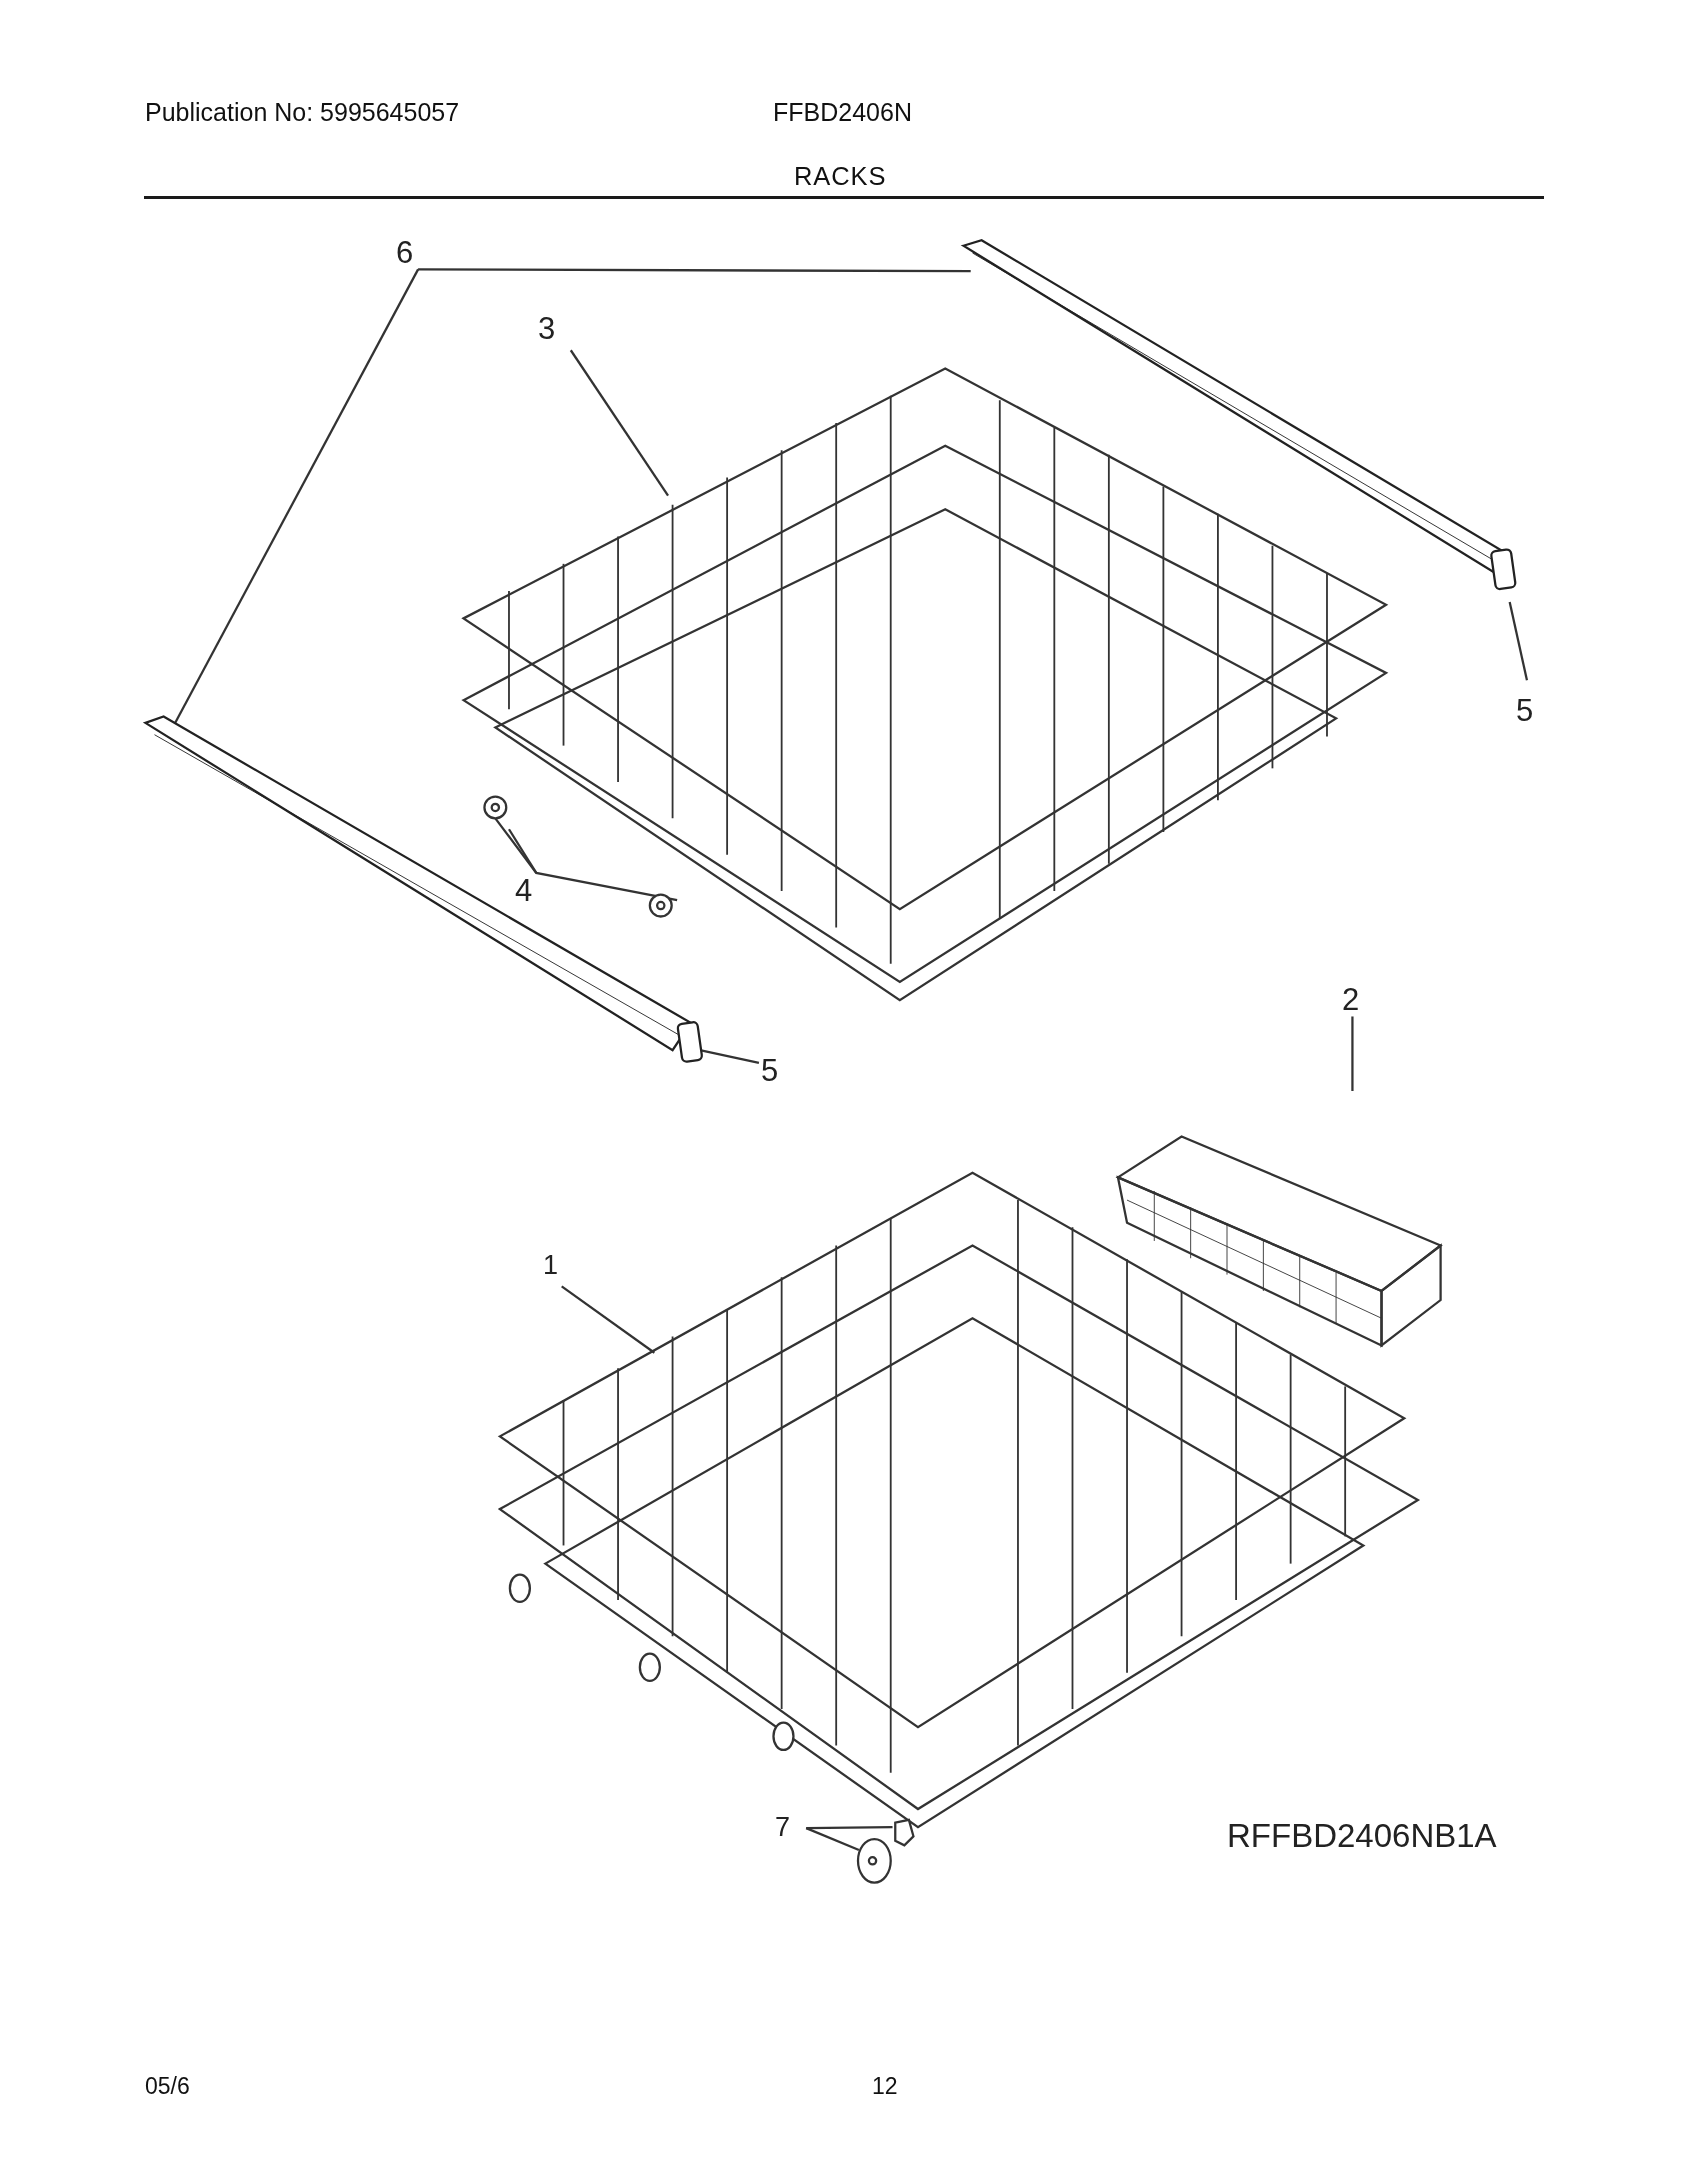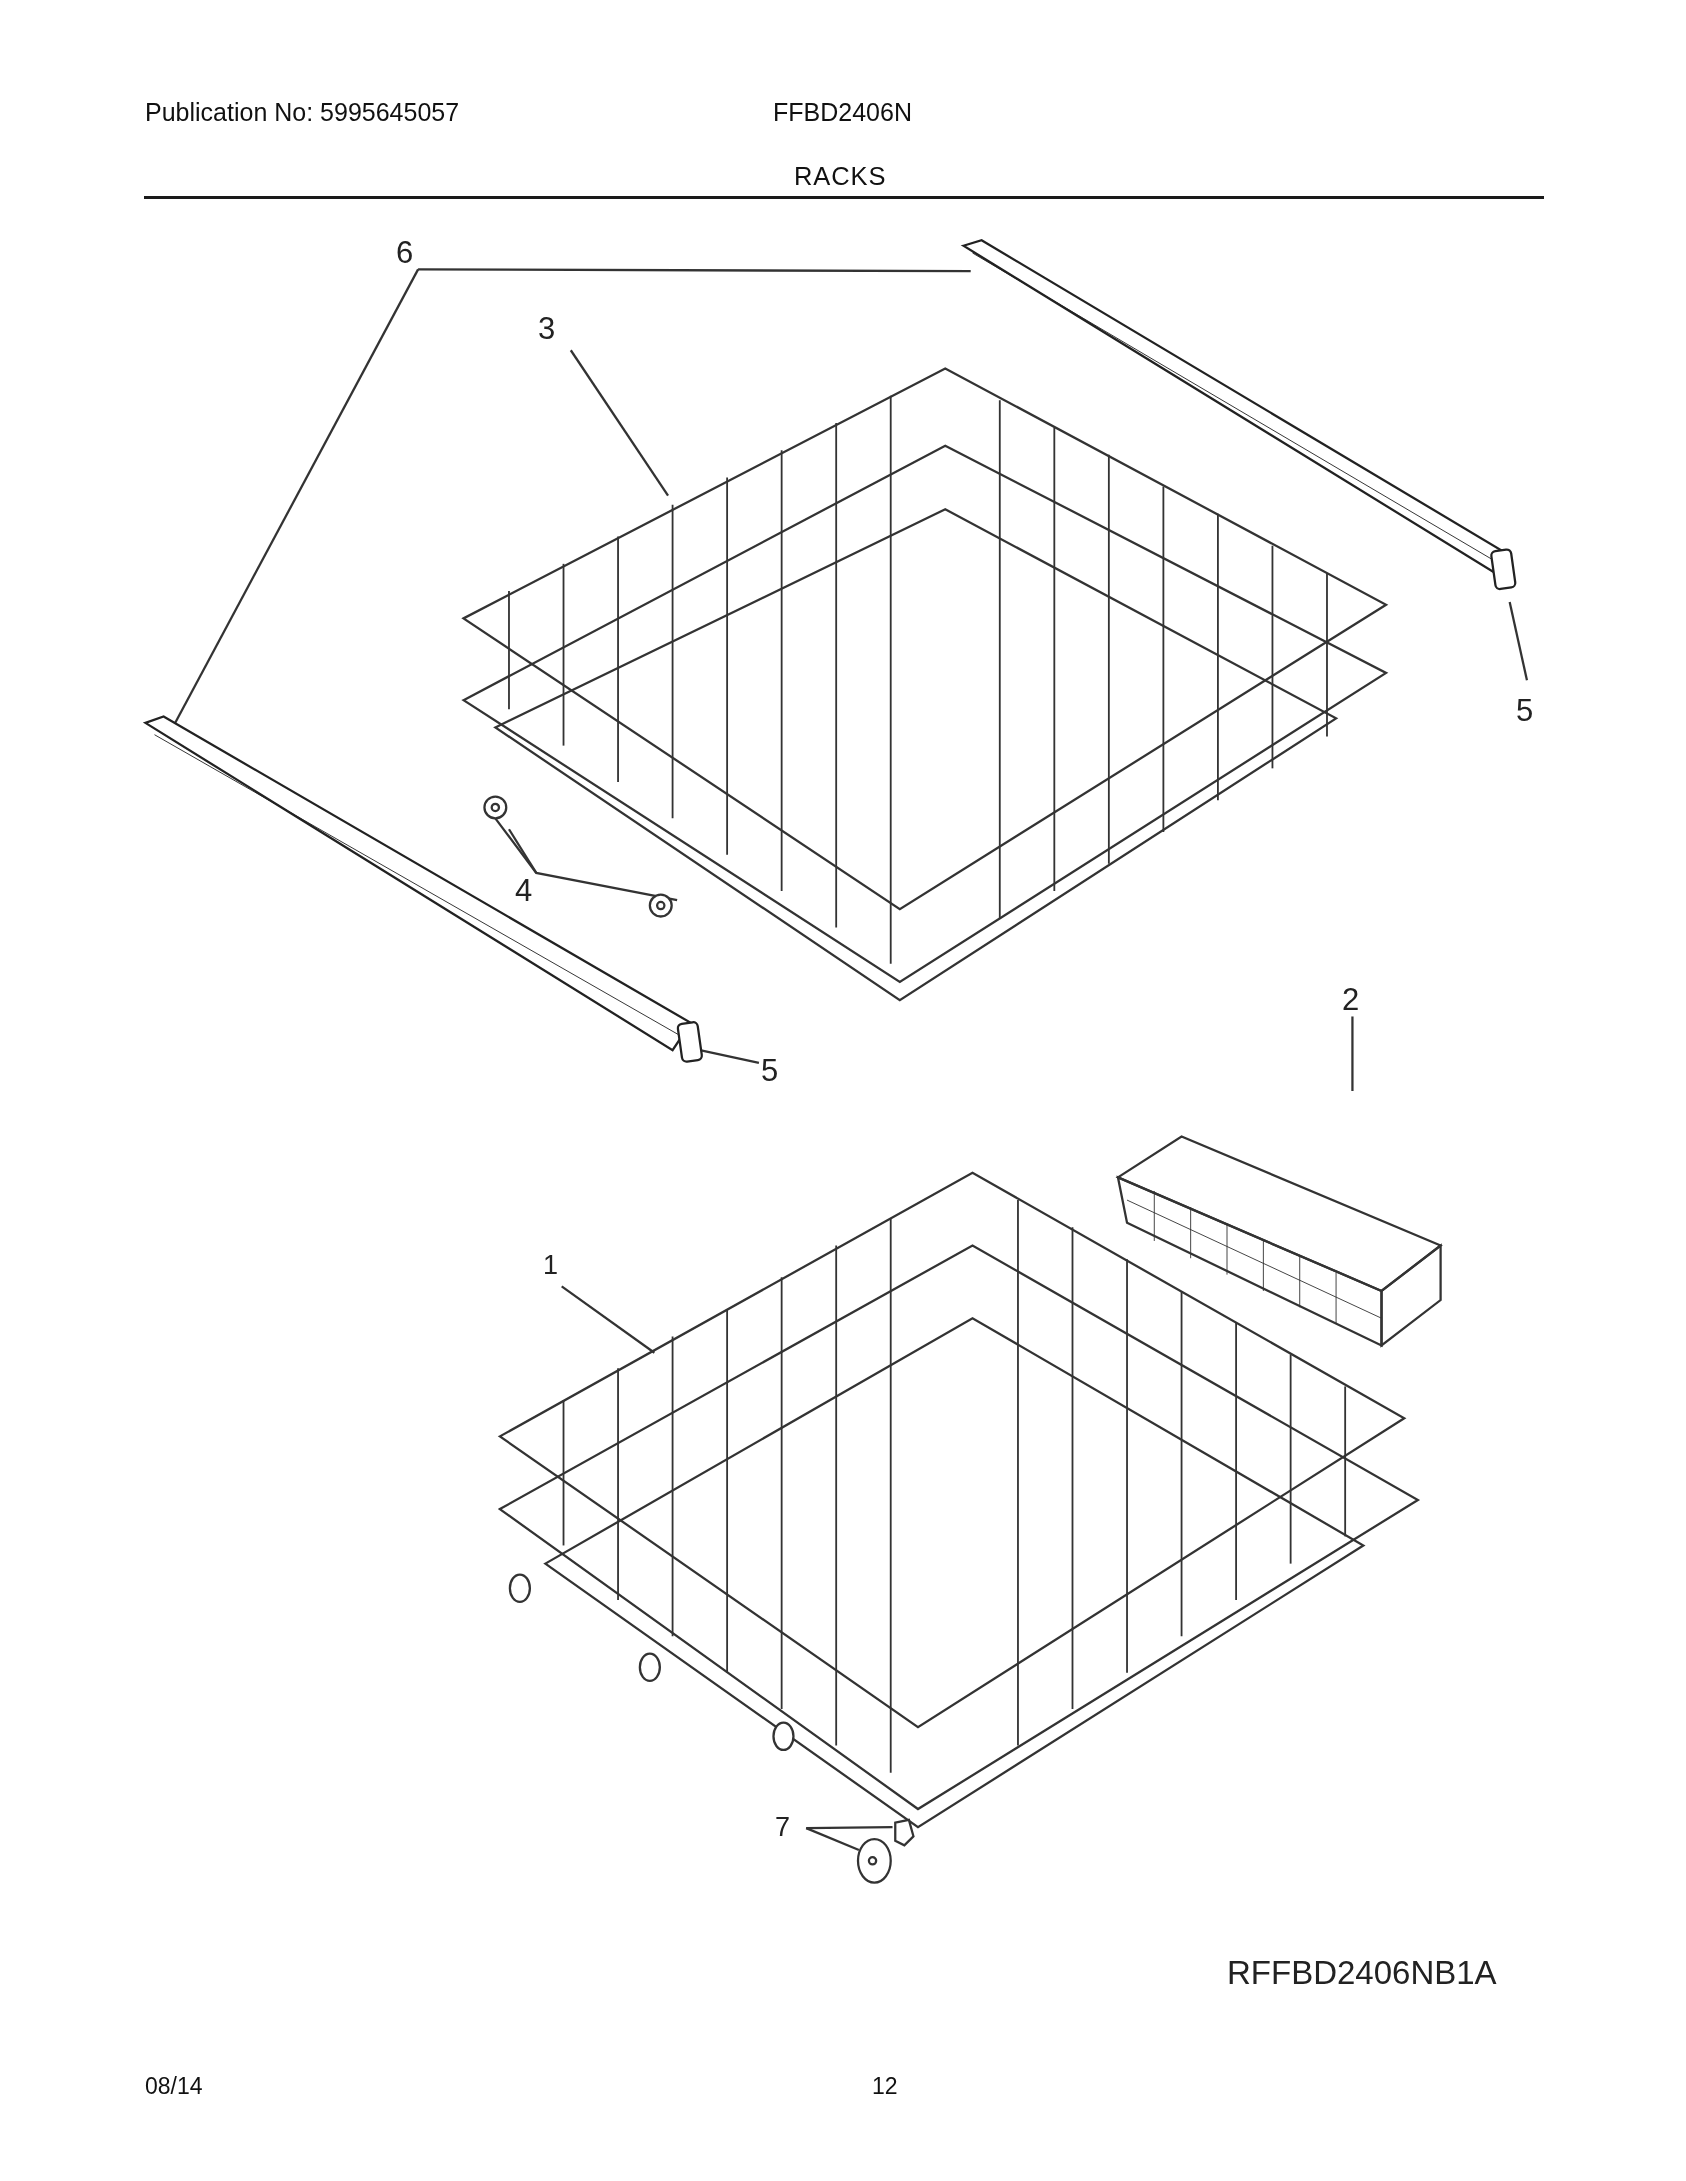--- a/index.html
+++ b/index.html
@@ -126,17 +126,17 @@
 
 <div class="txt callout" style="left:396px; top:235px;">6</div>
 <div class="txt callout" style="left:538px; top:311px;">3</div>
 <div class="txt callout" style="left:515px; top:873px;">4</div>
 <div class="txt callout" style="left:1516px; top:693px;">5</div>
 <div class="txt callout" style="left:761px; top:1053px;">5</div>
 <div class="txt callout" style="left:1342px; top:982px;">2</div>
 <div class="txt callout" style="left:543px; top:1250px; font-size:27px;">1</div>
 <div class="txt callout" style="left:775px; top:1812px; font-size:27px;">7</div>
 
-<div class="txt diagram-code" style="left:1227px; top:1954px;">RFFBD2406NB1A</div>
+<div class="txt diagram-code" style="left:1227px; top:1817px;">RFFBD2406NB1A</div>
 
-<div class="txt ftr" style="left:145px; top:2073px;">08/14</div>
+<div class="txt ftr" style="left:145px; top:2073px;">05/6</div>
 <div class="txt ftr" style="left:872px; top:2073px;">12</div>
 
 
 </body></html>

